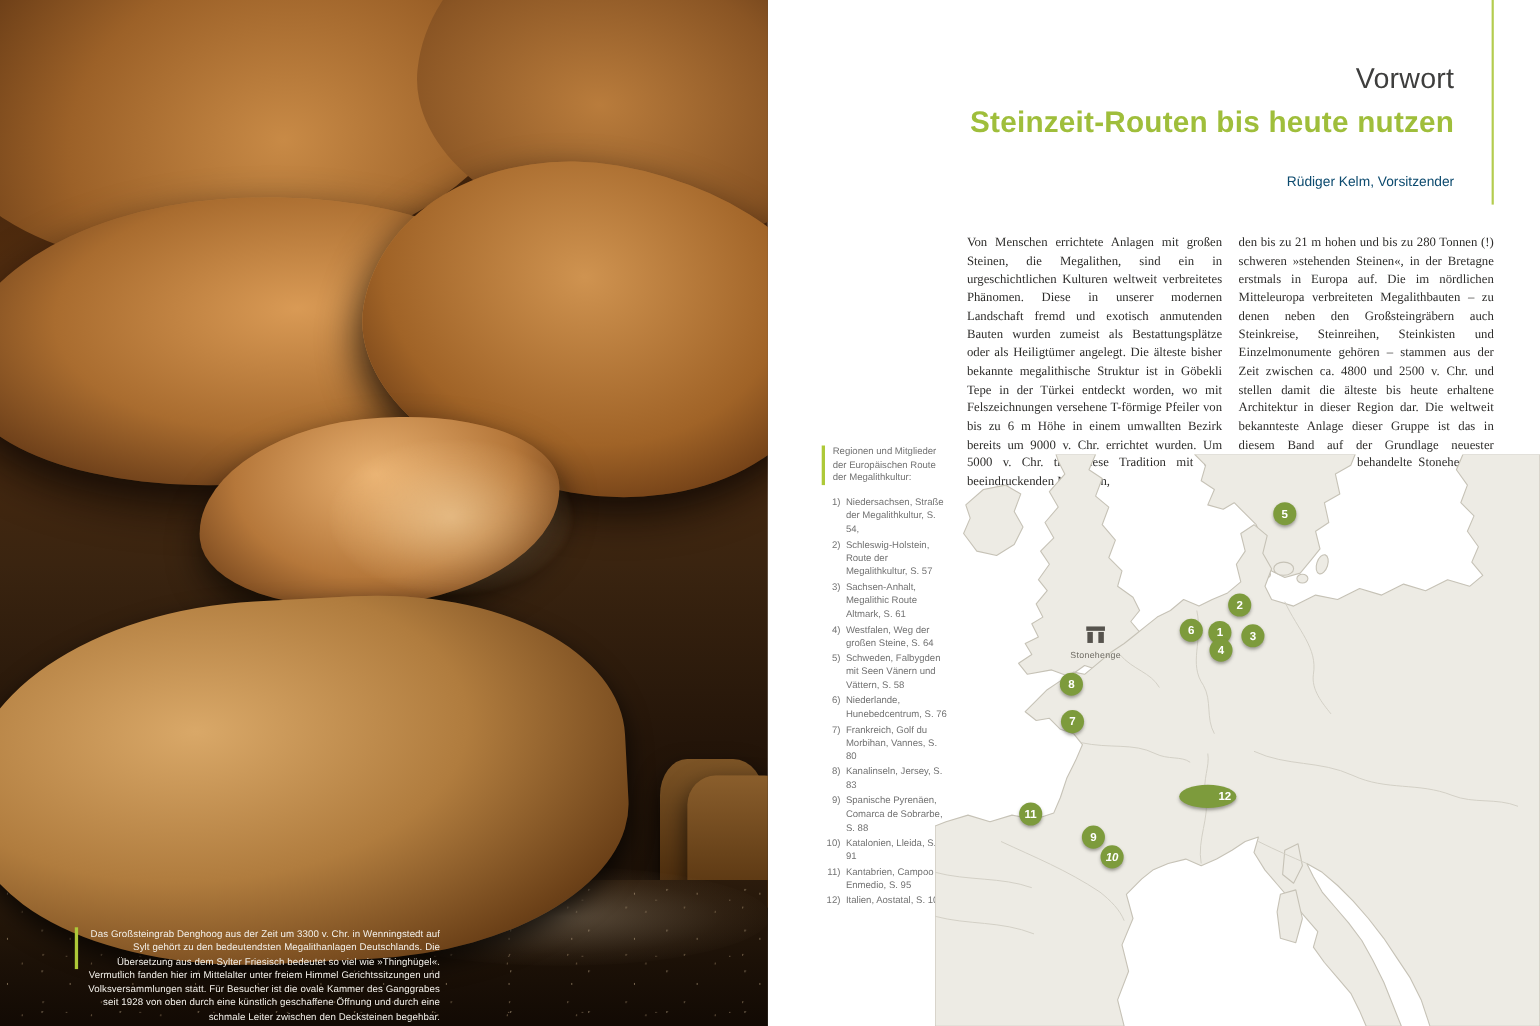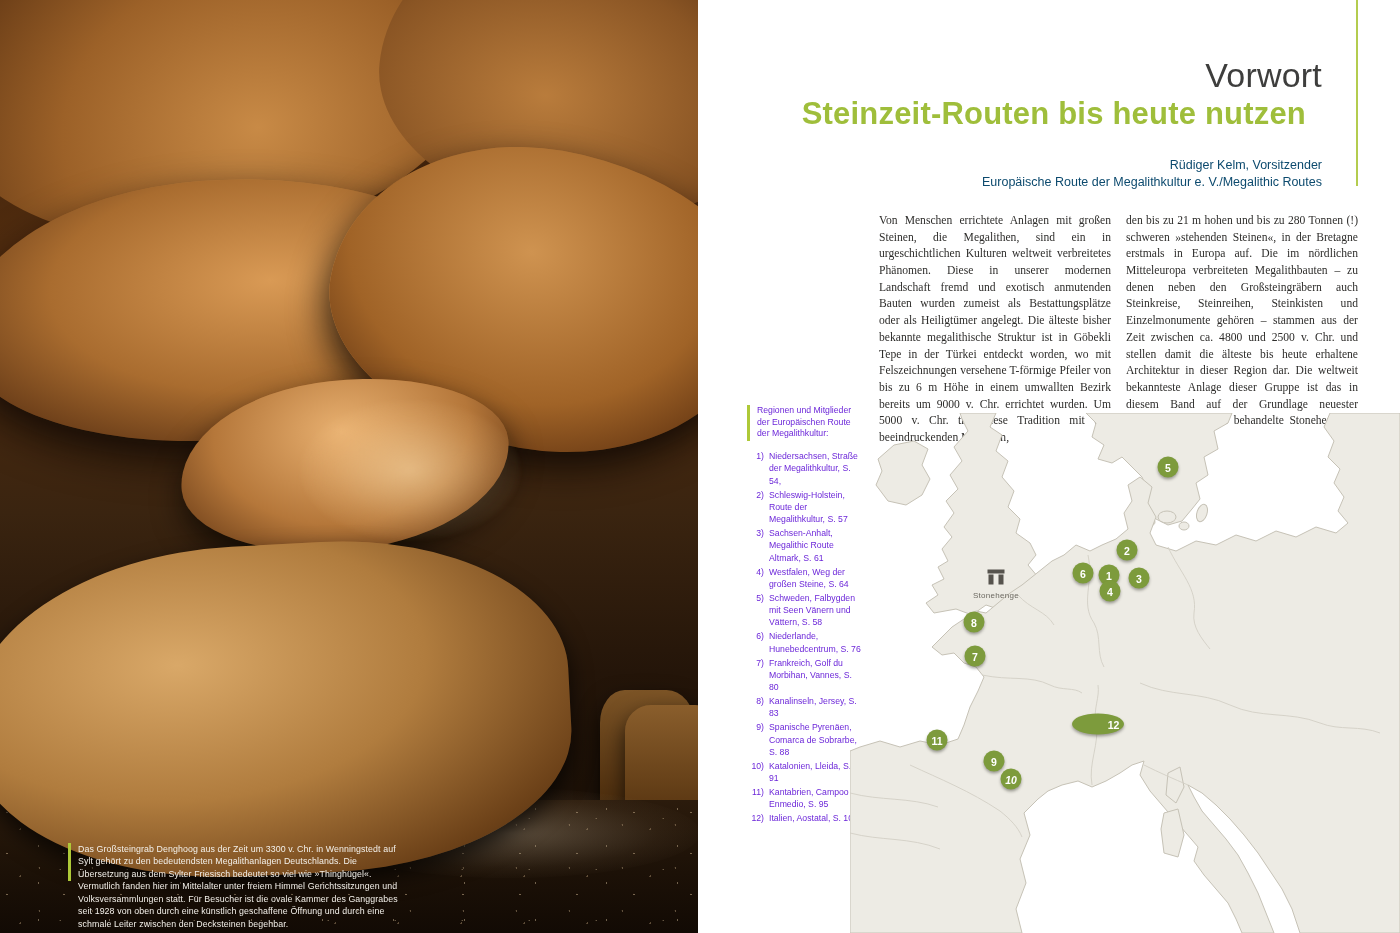--- a/index.html
+++ b/index.html
@@ -1,21 +1,21 @@
 <!DOCTYPE html>
 <html lang="de"><head>
 <meta charset="utf-8">
 <style>
   html,body{margin:0;padding:0;background:#ffffff;}
   #page{position:relative;width:1400px;height:933px;background:#ffffff;overflow:hidden;
         font-family:"Liberation Sans",sans-serif;}
 
   
   .photo{position:absolute;left:0;top:0;width:698px;height:933px;overflow:hidden;
-         background:linear-gradient(180deg,#3a2008 0%,#542e10 30%,#3a2410 55%,#241509 72%,#140c05 100%);}
+         background:linear-gradient(180deg,#3a2008 0%,#542e10 30%,#3a2410 55%,#241509 72%,#140c05 100%);text-align:right;}
   .rock{position:absolute;border-radius:48% 52% 50% 50%/55% 45% 55% 45%;}
   .r1{left:-60px;top:-120px;width:560px;height:360px;transform:rotate(-8deg);
       background:radial-gradient(ellipse at 55% 70%,#c88a46 0%,#9c6128 45%,#5f3513 80%,#3a1f0a 100%);}
   .r2{left:380px;top:-80px;width:420px;height:300px;transform:rotate(6deg);
       background:radial-gradient(ellipse at 40% 60%,#b97c3c 0%,#8a5524 50%,#4c290e 90%);}
   .r3{left:-40px;top:180px;width:520px;height:260px;transform:rotate(-4deg);
       background:radial-gradient(ellipse at 60% 40%,#d99a55 0%,#a96c2f 50%,#5e3414 85%);
       box-shadow:0 18px 40px rgba(10,5,2,.8);}
   .r4{left:330px;top:150px;width:430px;height:300px;transform:rotate(10deg);
       background:radial-gradient(ellipse at 45% 35%,#cf9350 0%,#a06327 55%,#53290c 90%);
@@ -41,32 +41,32 @@
            radial-gradient(1.6px 1.6px at 90% 36%,rgba(214,188,150,.42) 0 45%,transparent 55%),
            linear-gradient(180deg,#2b1b0c 0%,#1c1107 55%,#120a04 100%);
          background-size:57px 41px,63px 47px,71px 37px,53px 43px,67px 51px,100% 100%;}
   .floor-light{position:absolute;left:320px;top:788px;width:380px;height:90px;border-radius:50%;
          background:radial-gradient(ellipse,rgba(190,175,150,.35) 0%,rgba(120,100,75,.12) 55%,transparent 75%);}
   .caption{position:absolute;left:68px;top:843px;width:332px;display:flex;z-index:5;}
   .caption-bar{flex:0 0 3px;height:38px;background:#aec938;margin-right:7px;}
   .caption-text{font-size:8.8px;line-height:1.42;color:#f3f0ea;letter-spacing:.1px;}
 
   
-  .kicker{position:absolute;right:78px;top:56px;font-size:34px;font-weight:500;color:#3e3e3d;letter-spacing:.2px;}
-  .title{position:absolute;right:94px;top:96px;font-size:31px;font-weight:700;color:#9fbe3b;letter-spacing:.2px;}
+  .kicker{position:absolute;right:78px;top:56px;font-size:26px;font-weight:500;color:#3e3e3d;letter-spacing:.2px;}
+  .title{position:absolute;right:78px;top:96px;font-size:27px;font-weight:700;color:#9fbe3b;letter-spacing:.2px;}
   .author{position:absolute;right:78px;top:157px;text-align:right;font-size:12.5px;line-height:1.38;color:#0c4a6e;}
   .greenline{position:absolute;left:1356px;top:0;width:2px;height:186px;background:#b4cc4f;}
 
   
   .bodycol{position:absolute;top:213px;width:232px;font-family:"Liberation Serif",serif;
            font-size:11.6px;line-height:1.44;color:#2e2d2b;text-align:justify;hyphens:auto;-webkit-hyphens:auto;}
   .col1{left:879px;} .col2{left:1126px;}
 
   
-  .regions{position:absolute;left:747px;top:405px;width:114px;color:#6d28d9;}
+  .regions{position:absolute;left:747px;top:405px;width:114px;color:#737373;}
   .regions-head{display:flex;}
   .regions-bar{flex:0 0 3px;height:36px;background:#aec938;margin-right:7px;}
   .regions-title{font-size:8.7px;line-height:1.35;font-weight:500;}
   .regions-list{margin-top:9px;}
   .region-item{display:flex;margin-bottom:1.5px;font-size:8.7px;line-height:1.42;}
   .region-num{flex:0 0 17px;text-align:right;padding-right:5px;}
   .region-text{flex:1;}
 
   
   .map{position:absolute;left:850px;top:413px;width:550px;height:520px;overflow:hidden;}
@@ -104,21 +104,20 @@
     <div class="caption">
       <div class="caption-bar"></div>
       <div class="caption-text">Das Großsteingrab Denghoog aus der Zeit um 3300 v. Chr. in Wenningstedt auf Sylt gehört zu den bedeutendsten Megalithanlagen Deutschlands. Die Übersetzung aus dem Sylter Friesisch bedeutet so viel wie »Thinghügel«. Vermutlich fanden hier im Mittelalter unter freiem Himmel Gerichtssitzungen und Volksversammlungen statt. Für Besucher ist die ovale Kammer des Ganggrabes seit 1928 von oben durch eine künstlich geschaffene Öffnung und durch eine schmale Leiter zwischen den Decksteinen begehbar.</div>
     </div>
   </div>
 
   <div class="kicker">Vorwort</div>
   <div class="title">Steinzeit-Routen bis heute nutzen</div>
   <div class="author">
     <div>Rüdiger Kelm,  Vorsitzender</div>
-    <div>Europäische Route der Megalithkultur e. V./Megalithic Routes</div>
   </div>
   <div class="greenline"></div>
 
   <div class="bodycol col1" lang="de">Von Menschen errichtete Anlagen mit großen Steinen, die Megalithen, sind ein in urgeschichtlichen Kulturen weltweit verbreitetes Phänomen. Diese in unserer modernen Landschaft fremd und exotisch anmutenden Bauten wurden zumeist als Bestattungsplätze oder als Heiligtümer angelegt. Die älteste bisher bekannte megalithische Struktur ist in Göbekli Tepe in der Türkei entdeckt worden, wo mit Felszeichnungen versehene T-förmige Pfeiler von bis zu 6 m Höhe in einem umwallten Bezirk bereits um 9000 v. Chr. errichtet wurden. Um 5000 v. Chr. tritt diese Tradition mit den beeindruckenden Menhiren,</div>
   <div class="bodycol col2" lang="de">den bis zu 21 m hohen und bis zu 280 Tonnen (!) schweren »stehenden Steinen«, in der Bretagne erstmals in Europa auf. Die im nördlichen Mitteleuropa verbreiteten Megalithbauten – zu denen neben den Großsteingräbern auch Steinkreise, Steinreihen, Steinkisten und Einzelmonumente gehören – stammen aus der Zeit zwischen ca. 4800 und 2500 v. Chr. und stellen damit die älteste bis heute erhaltene Architektur in dieser Region dar. Die weltweit bekannteste Anlage dieser Gruppe ist das in diesem Band auf der Grundlage neuester Forschungsergebnisse behandelte Stonehenge in Südwestengland.</div>
 
   <div class="regions">
     <div class="regions-head">
       <div class="regions-bar"></div>
       <div class="regions-title">Regionen und Mitglieder der Europäischen Route der Megalithkultur:</div>

